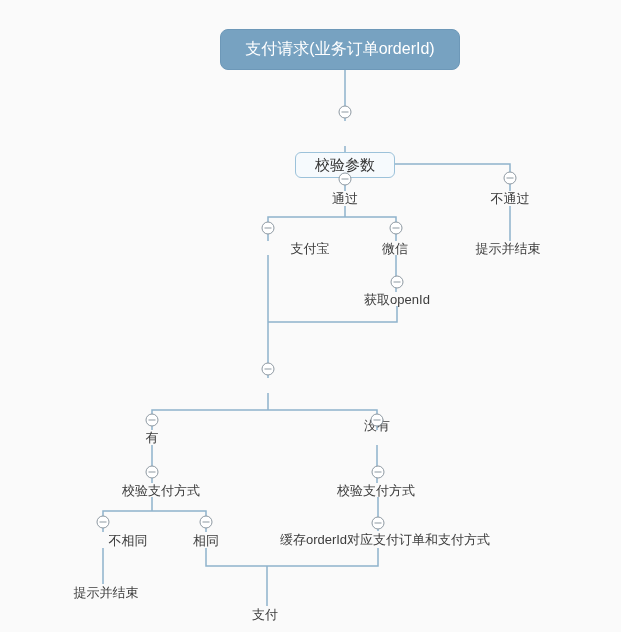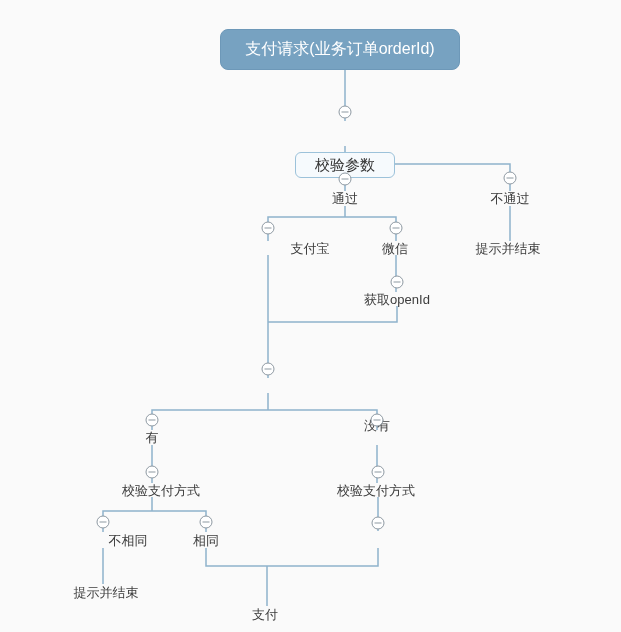--- a/index.html
+++ b/index.html
@@ -95,20 +95,21 @@
   <div class="node-label" style="left:266px;top:248px;margin-left:44px;">支付宝</div>
   <div class="node-label" style="left:395px;top:248px;font-family:Liberation Serif, serif;">微信</div>
   <div class="node-label" style="left:508px;top:248px;">提示并结束</div>
   <div class="node-label" style="left:397px;top:299px;">获取openId</div>
   <div class="node-label" style="left:152px;top:437px;">有</div>
   <div class="node-label" style="left:377px;top:425px;">没有</div>
   <div class="node-label" style="left:153px;top:490px;margin-left:8px;">校验支付方式</div>
   <div class="node-label" style="left:376px;top:490px;">校验支付方式</div>
   <div class="node-label" style="left:104px;top:540px;margin-left:24px;">不相同</div>
   <div class="node-label" style="left:206px;top:540px;">相同</div>
+  <div class="node-label" style="left:385px;top:539px;">缓存orderId对应支付订单和支付方式</div>
   <div class="node-label" style="left:106px;top:592px;">提示并结束</div>
   <div class="node-label" style="left:265px;top:614px;">支付</div>
 
   <div class="collapse" style="left:345px;top:112px;">
       <span class="minus"></span>
     </div>
   <div class="collapse" style="left:345px;top:179px;">
       <span class="minus"></span>
     </div>
   <div class="collapse" style="left:510px;top:178px;">

